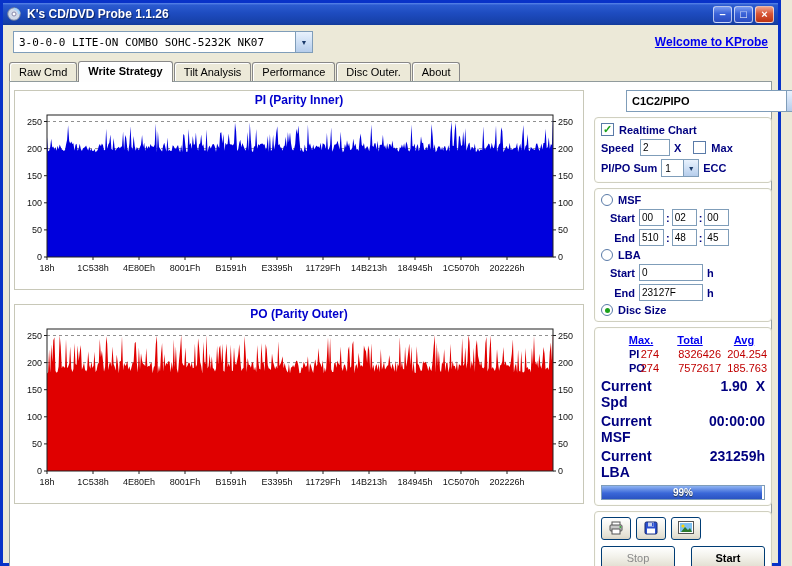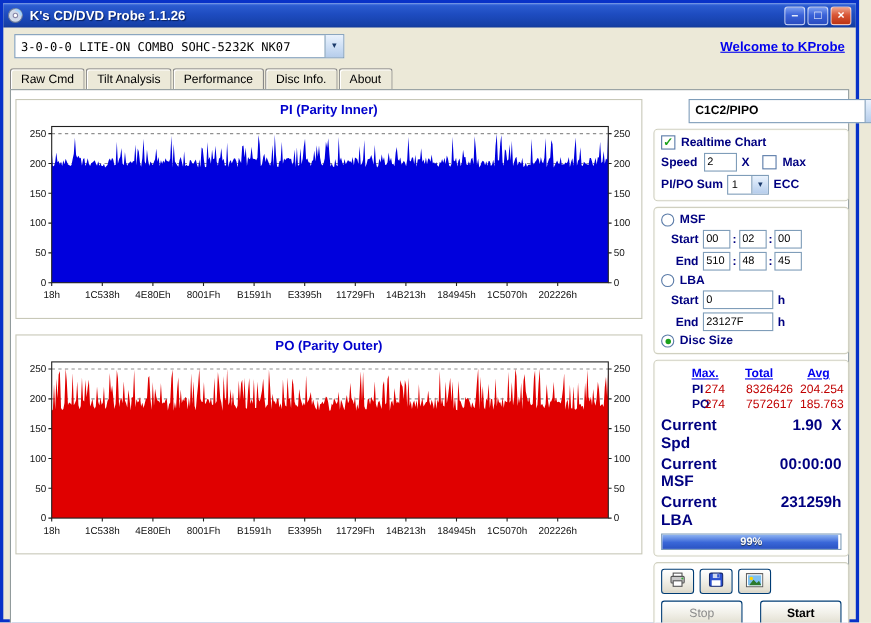--- a/index.html
+++ b/index.html
@@ -123,23 +123,24 @@
   <div class="toolbar">
     <div class="combo drive-combo">
       <span class="combo-text">3-0-0-0 LITE-ON COMBO SOHC-5232K NK07</span>
       <span class="combo-btn">▼</span>
     </div>
     <a class="kprobe-link">Welcome to KProbe</a>
   </div>
 
   <div class="tabstrip">
     <div class="tab"><span>Raw Cmd</span></div>
+    <div class="tab active"><span>Write Strategy</span></div>
     <div class="tab"><span>Tilt Analysis</span></div>
     <div class="tab"><span>Performance</span></div>
-    <div class="tab"><span>Disc Info.</span></div>
+    <div class="tab"><span>Disc Outer.</span></div>
     <div class="tab"><span>About</span></div>
   </div>
 
   <div class="tabpage">
 
     <div class="charts-col">
       <div class="chart-panel">
         <div class="chart-title">PI (Parity Inner)</div>
         <div class="chart-body"><svg width="568" height="180">
               <line x1="32" y1="120.90076335877862" x2="538" y2="120.90076335877862" stroke="#909090" stroke-dasharray="3,3" stroke-width="1"></line>

